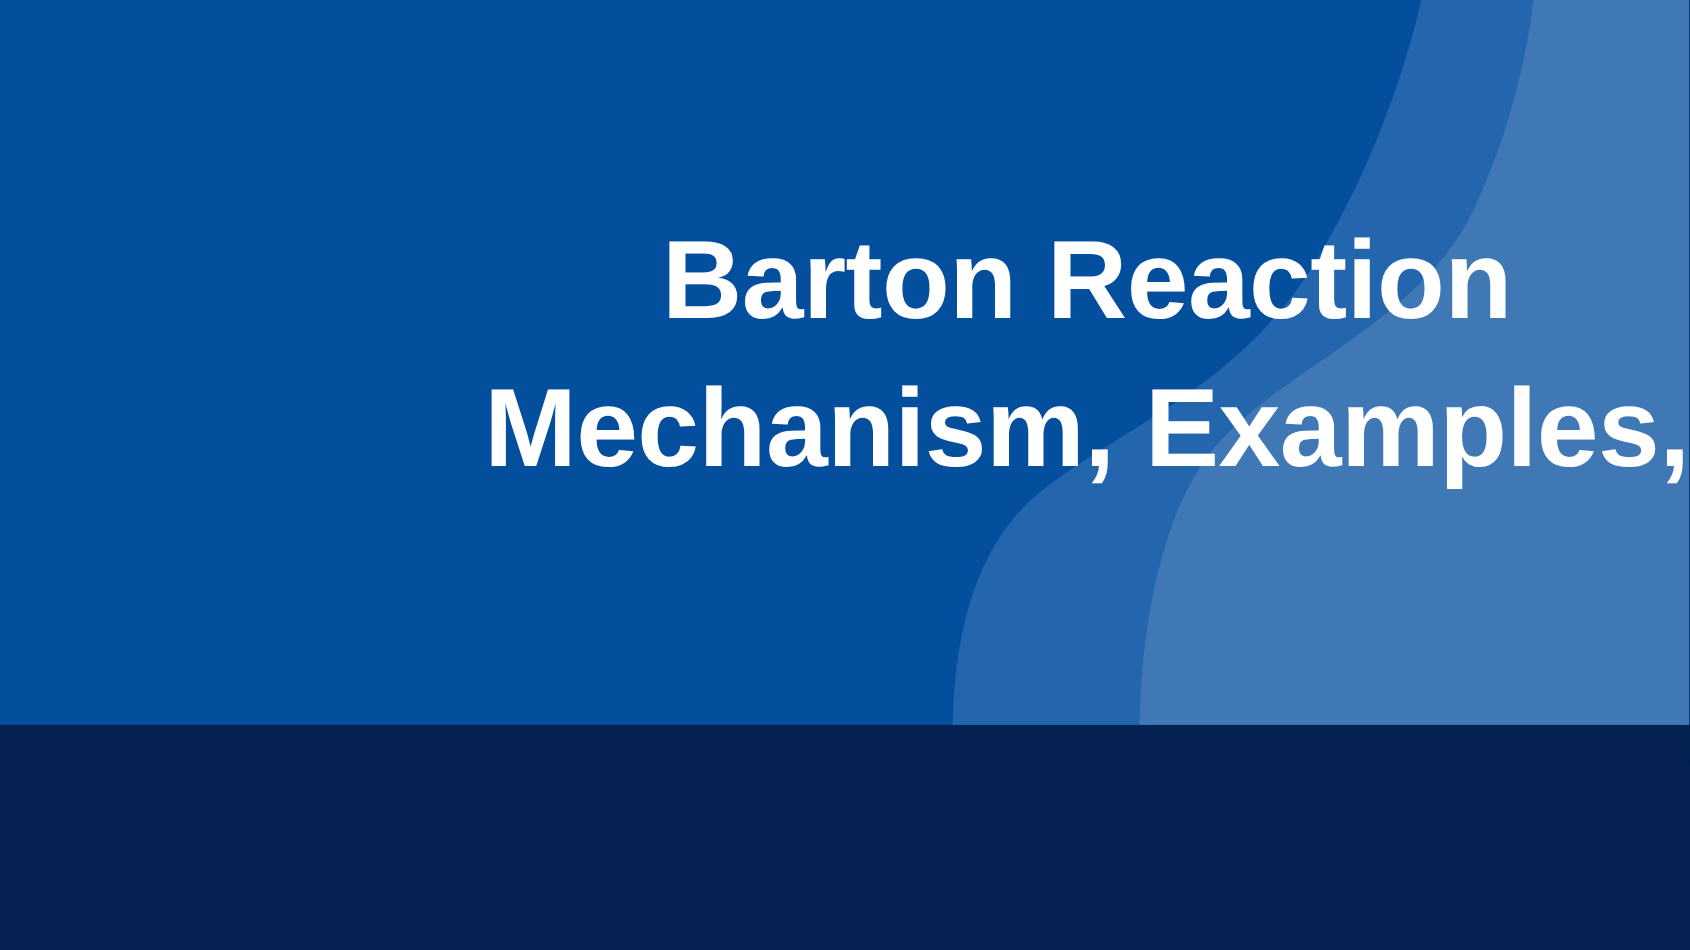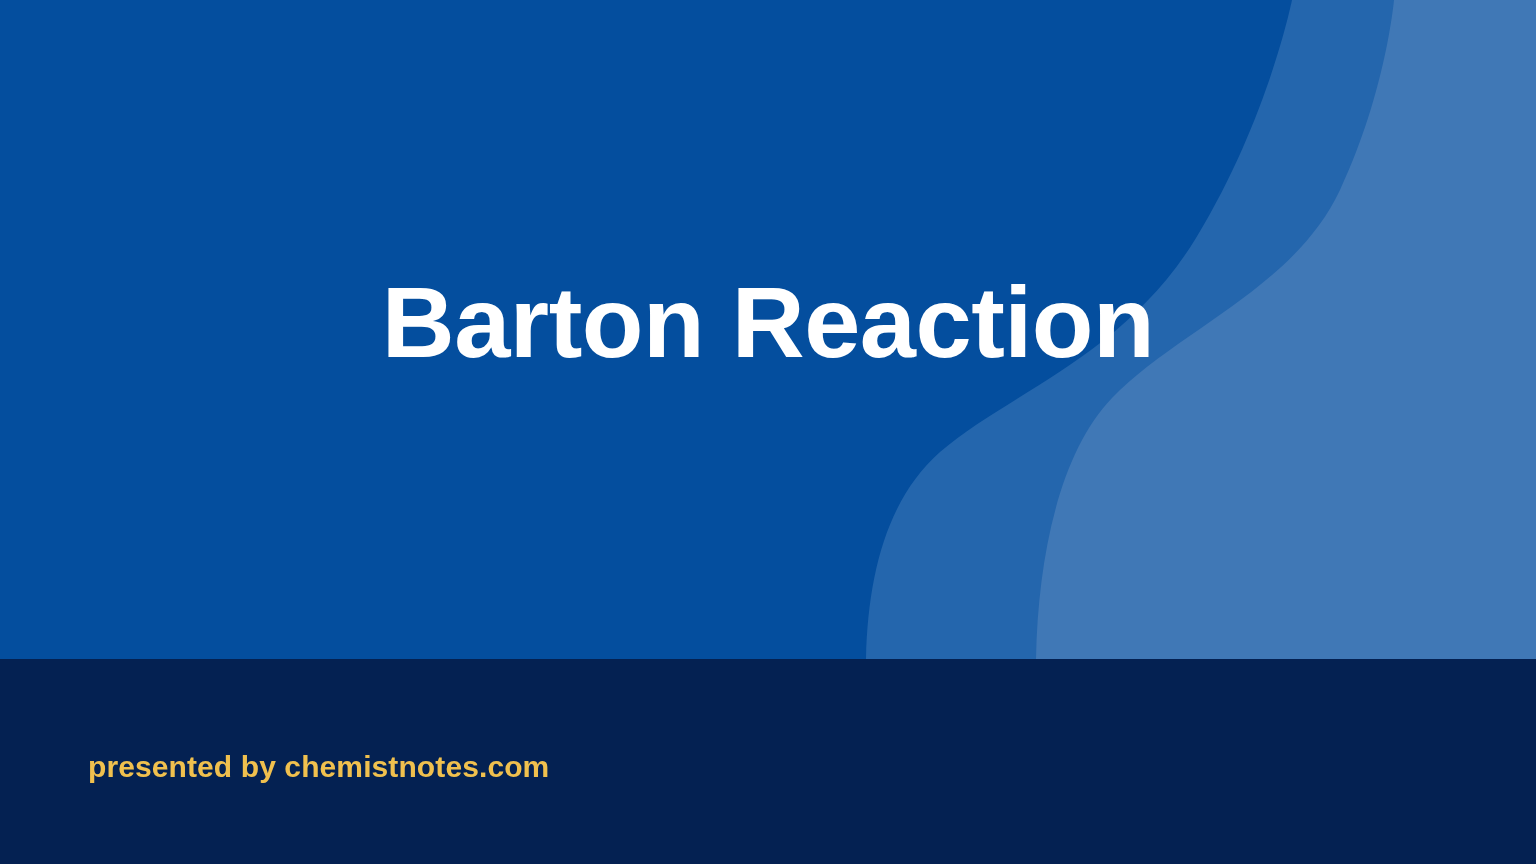--- a/index.html
+++ b/index.html
@@ -43,21 +43,21 @@
 
   
   .title-block {
     position: absolute;
     left: 0;
     top: 0;
     width: 1536px;
     height: 659px;
     display: flex;
     flex-direction: column;
-    align-items: center;
+    align-items: flex-end;
     justify-content: center;
     padding-bottom: 14px;
     box-sizing: border-box;
   }
 
   .title {
     margin: 0;
     color: #FFFFFF;
     font-family: "Liberation Sans", sans-serif;
     font-weight: bold;
@@ -115,22 +115,22 @@
                L1394,0
                C1394,0 1386,92 1340,190
                C1294,288 1178,330 1112,398
                C1060,452 1038,556 1036,659
                L1536,659 Z" fill="#4078B6"></path>
     </svg>
 
     <div class="title-block">
       <h1 class="title">
         <span class="tline">Barton Reaction</span>
+        <span class="tline">Mechanism, Examples,</span>
       </h1>
     </div>
 
   </div>
 
   <div class="footer"></div>
 
-  <p class="footer-text">presented by chemistnotes.com</p>
 
 </div>
 
 </body></html>

